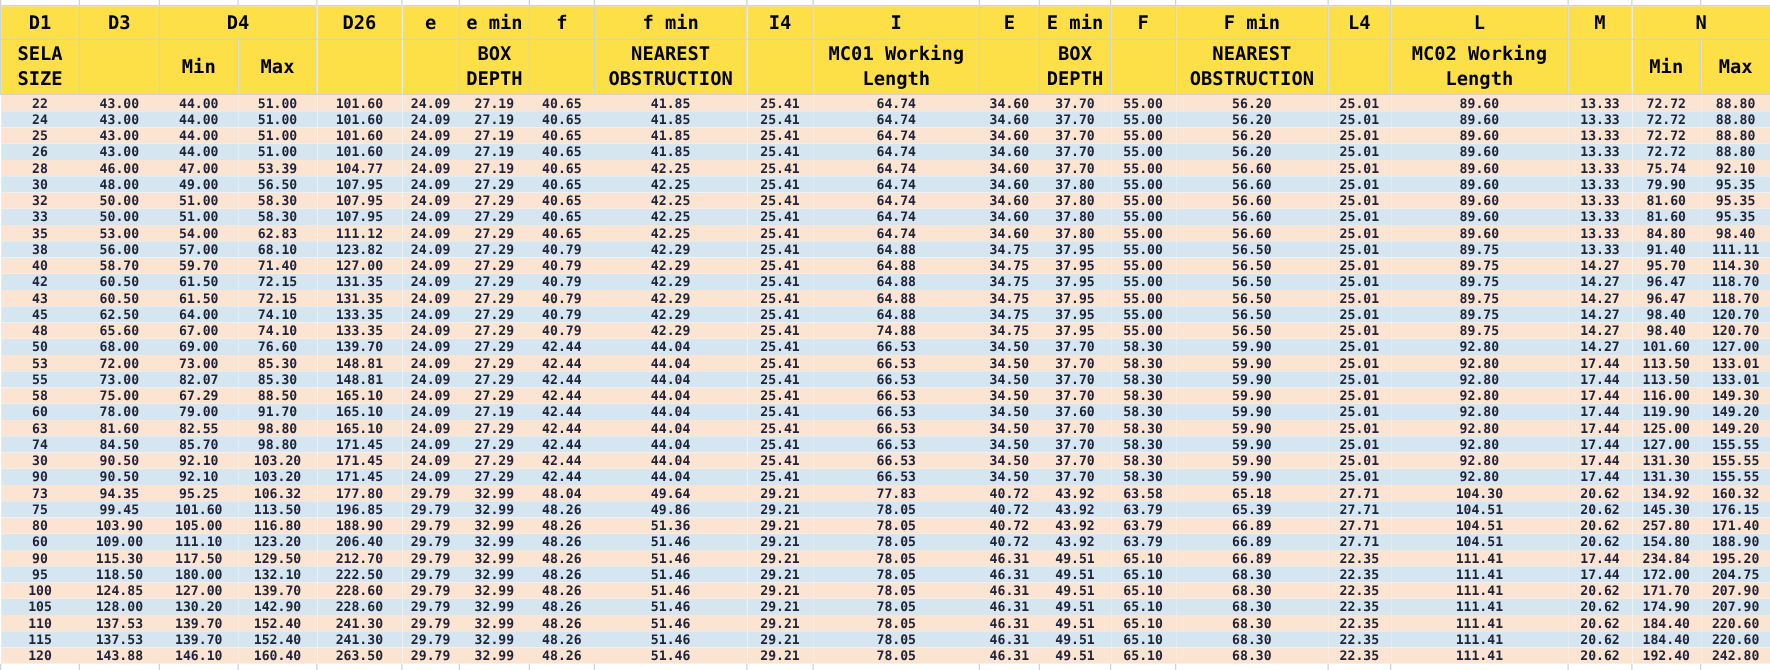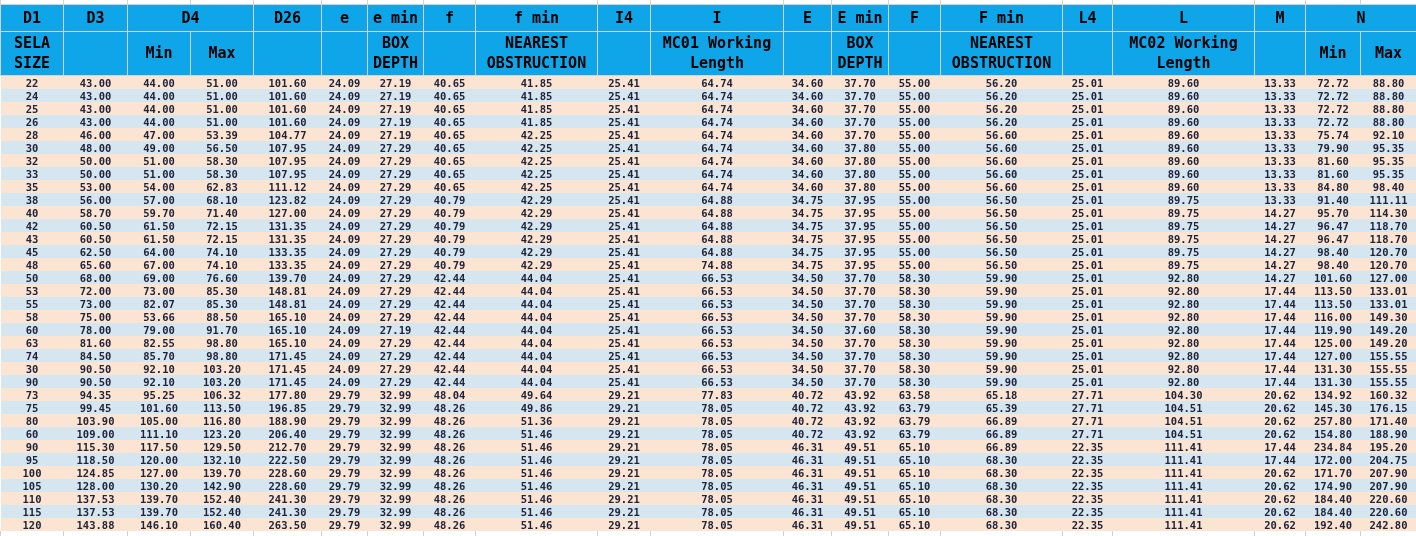--- a/index.html
+++ b/index.html
@@ -12,21 +12,21 @@
   html,body{margin:0;padding:0;}
   body{
     width:1416px;height:536px;overflow:hidden;background:#ffffff;
     font-family:"DejaVu Sans Mono","Liberation Mono",monospace;
   }
   table{
     border-collapse:collapse;table-layout:fixed;width:1416px;
   }
   thead th{
     border:1px solid var(--grid);
-    background:#0ea5e9;
+    background:#fde047;
     color:var(--header-text);
     font-weight:bold;
     text-align:center;
     vertical-align:middle;
     padding:0;
     overflow:hidden;
   }
   tr.hrow1{height:27px;}
   tr.hrow1 th{font-size:15px;}
   tr.hrow2{height:44px;}
@@ -534,21 +534,21 @@
           <td>59.90</td>
           <td>25.01</td>
           <td>92.80</td>
           <td>17.44</td>
           <td>113.50</td>
           <td>133.01</td>
         </tr>
         <tr class="odd">
           <td>58</td>
           <td>75.00</td>
-          <td>53.66</td>
+          <td>67.29</td>
           <td>88.50</td>
           <td>165.10</td>
           <td>24.09</td>
           <td>27.29</td>
           <td>42.44</td>
           <td>44.04</td>
           <td>25.41</td>
           <td>66.53</td>
           <td>34.50</td>
           <td>37.70</td>
@@ -776,21 +776,21 @@
           <td>66.89</td>
           <td>22.35</td>
           <td>111.41</td>
           <td>17.44</td>
           <td>234.84</td>
           <td>195.20</td>
         </tr>
         <tr class="even">
           <td>95</td>
           <td>118.50</td>
-          <td>120.00</td>
+          <td>180.00</td>
           <td>132.10</td>
           <td>222.50</td>
           <td>29.79</td>
           <td>32.99</td>
           <td>48.26</td>
           <td>51.46</td>
           <td>29.21</td>
           <td>78.05</td>
           <td>46.31</td>
           <td>49.51</td>

